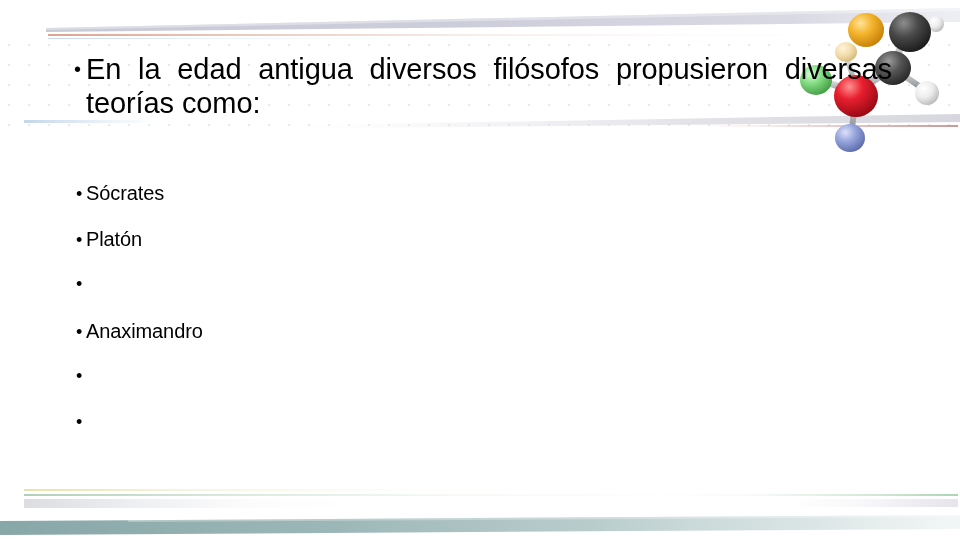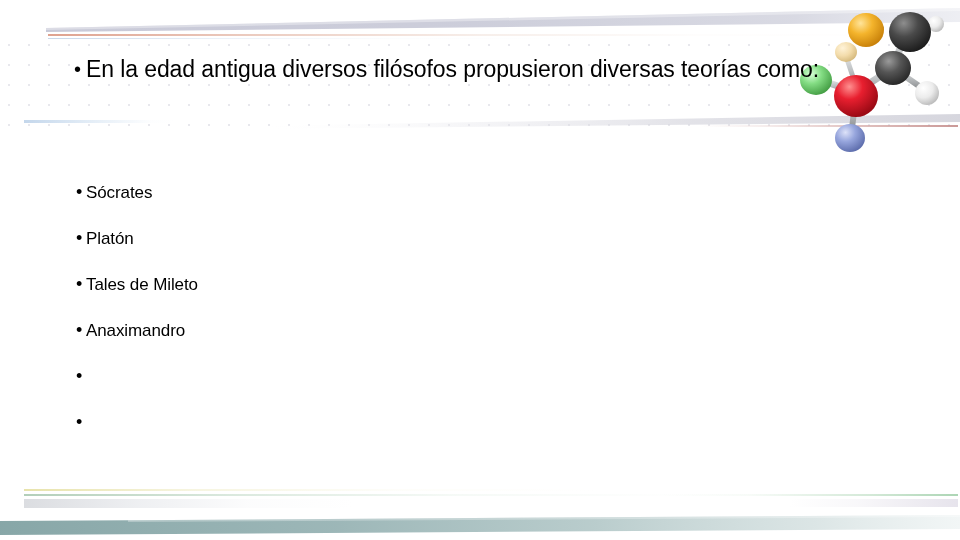--- a/index.html
+++ b/index.html
@@ -209,21 +209,21 @@
     flex: 0 0 24px;
     font-size: 20px;
     line-height: 34px;
     color: #000000;
     text-align: left;
     padding-left: 12px;
     box-sizing: border-box;
   }
   .intro-text {
     flex: 1 1 auto;
-    font-size: 23px;
+    font-size: 29px;
     line-height: 34px;
     color: #000000;
     text-align: justify;
     text-justify: inter-word;
     letter-spacing: -0.1px;
   }
 
   .list-block {
     position: absolute;
     left: 62px;
@@ -237,21 +237,21 @@
   }
   .list-bullet {
     width: 24px;
     flex: 0 0 24px;
     font-size: 18px;
     color: #000000;
     padding-left: 14px;
     box-sizing: border-box;
   }
   .list-label {
-    font-size: 17px;
+    font-size: 20px;
     color: #000000;
     letter-spacing: -0.1px;
   }
 </style>
 </head>
 <body>
 
 <div id="slide">
 
   <div class="dot-grid"></div>
@@ -377,21 +377,20 @@
       <span class="list-label">Sócrates</span>
     </div>
 
     <div class="list-item">
       <span class="list-bullet">•</span>
       <span class="list-label">Platón</span>
     </div>
 
     <div class="list-item">
       <span class="list-bullet">•</span>
-      <span class="list-label">Tales de Mileto</span>
     </div>
 
     <div class="list-item">
       <span class="list-bullet">•</span>
       <span class="list-label">Anaximandro</span>
     </div>
 
     <div class="list-item">
       <span class="list-bullet">•</span>
     </div>

